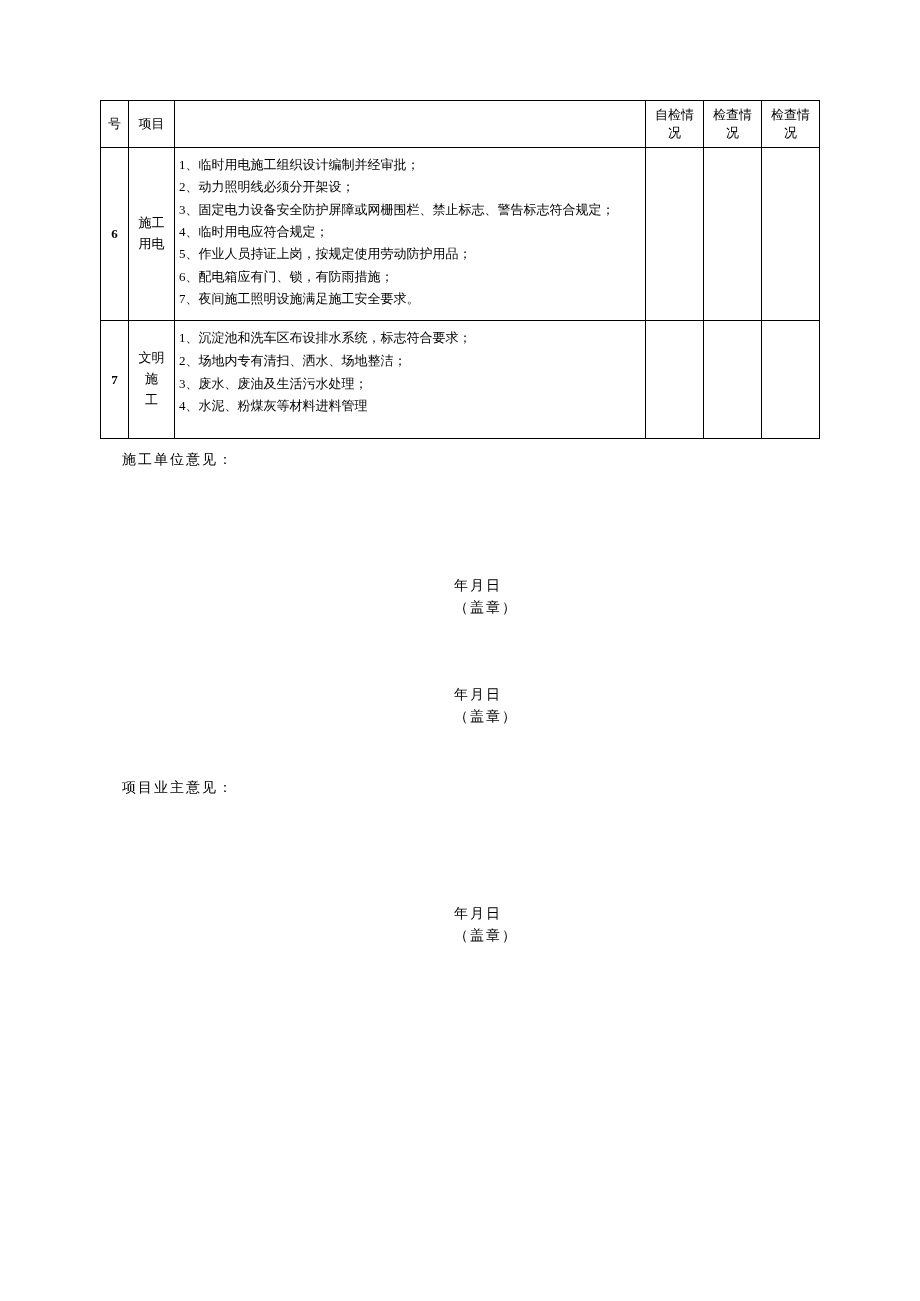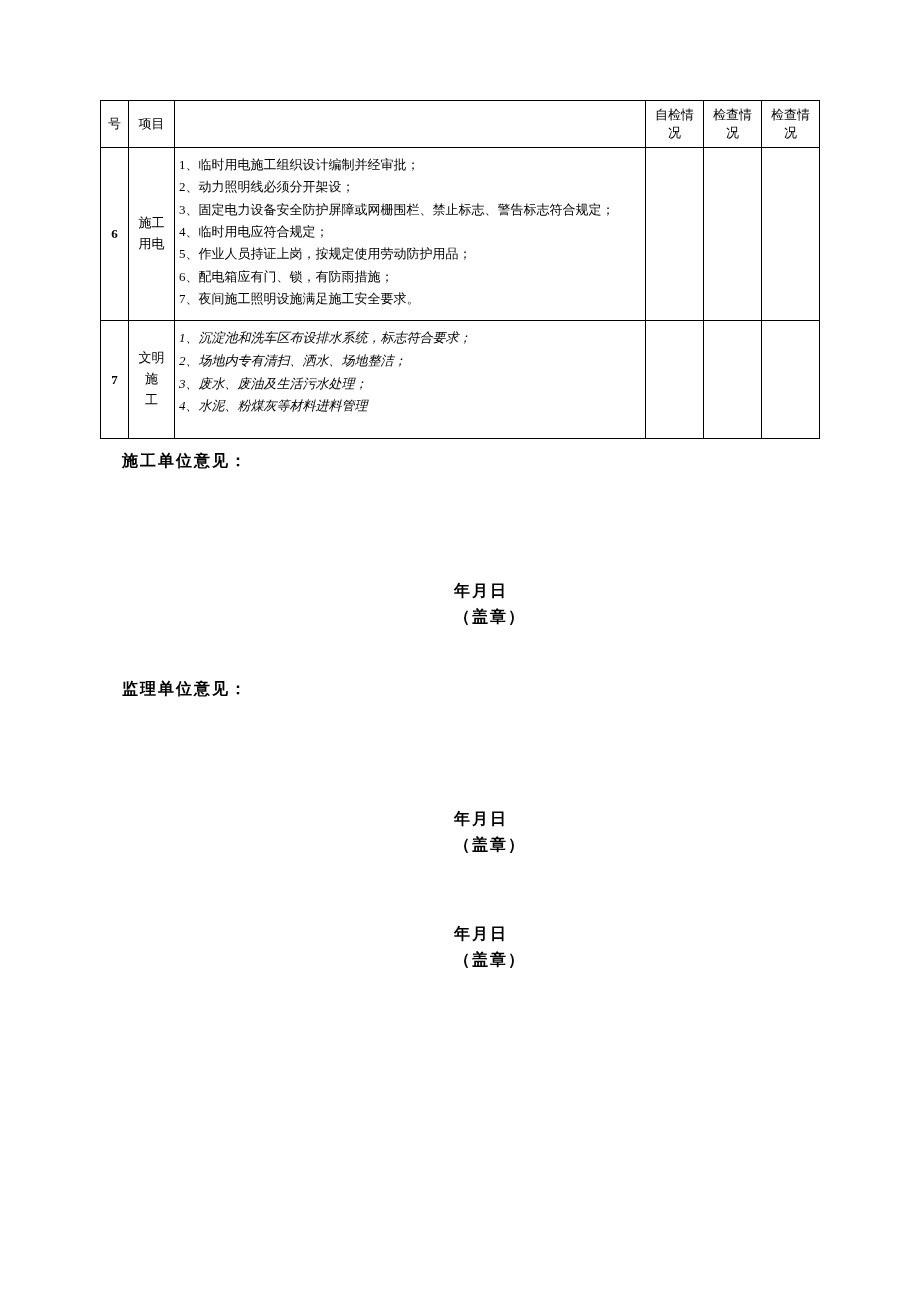--- a/index.html
+++ b/index.html
@@ -59,26 +59,24 @@
     .row6-content {
       position: absolute;
       top: 6px;
       left: 4px;
       right: 4px;
       line-height: 1.72;
     }
     .row7-desc {
       height: 118px;
       vertical-align: top;
-      font-style: italic;
     }
     .signatures {
       padding-left: 22px;
-      font-size: 16px;
-      font-weight: bold;
+      font-size: 14px;
     }
     .sig-block {
       margin-top: 12px;
     }
     .sig-block .label {
       letter-spacing: 2px;
       margin-bottom: 106px;
     }
     .sig-date-seal {
       padding-left: 332px;
@@ -132,27 +130,27 @@
   <div class="signatures">
     <div class="sig-block">
       <div class="label first-sig-label">施工单位意见：</div>
       <div class="sig-date-seal">
         <div>年月日</div>
         <div>（盖章）</div>
       </div>
     </div>
     <div class="sig-spacer"></div>
     <div class="sig-block">
-      <div class="label">监理单位意见：</div>
       <div class="sig-date-seal">
         <div>年月日</div>
         <div>（盖章）</div>
       </div>
     </div>
     <div class="sig-spacer"></div>
     <div class="sig-block">
+      <div class="label">项目业主意见：</div>
       <div class="sig-date-seal">
         <div>年月日</div>
         <div>（盖章）</div>
       </div>
     </div>
   </div>
 </div>
 
 </body></html>

